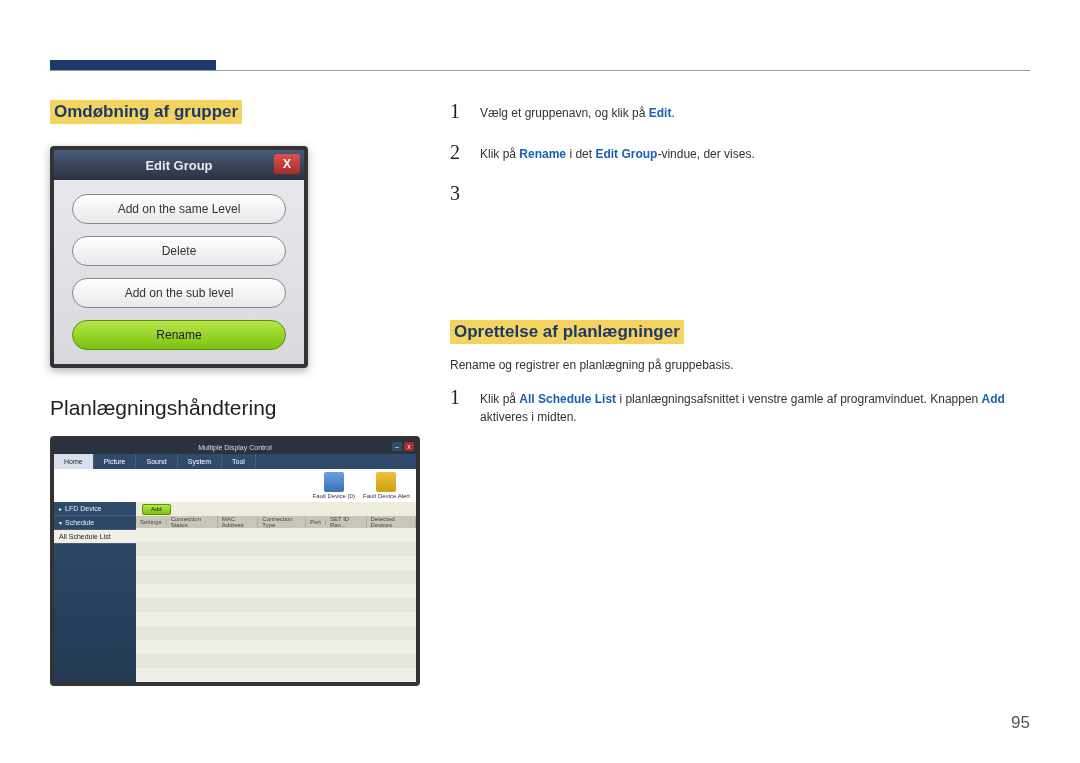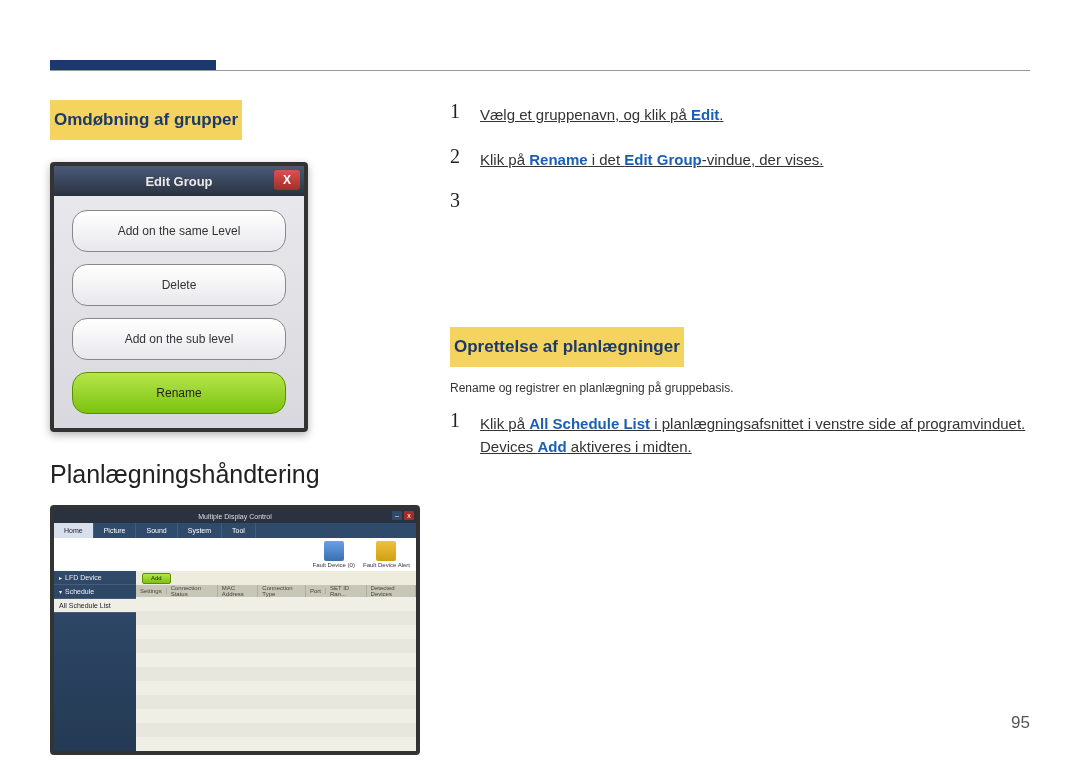--- a/index.html
+++ b/index.html
@@ -36,47 +36,46 @@
   .section-title {
     color: #1b3a6b;
     font-size: 17px;
     font-weight: bold;
     margin-bottom: 14px;
     padding: 2px 0;
   }
   .section-title.hi {
     background: #f4d35e;
     display: inline-block;
-    padding: 10px 4px;
+    padding: 2px 4px;
   }
   .big-title {
-    font-size: 25px;
+    font-size: 21px;
     font-weight: 500;
     color: #222;
     margin-top: 28px;
     margin-bottom: 16px;
   }
   .step-row {
     display: flex;
     align-items: flex-start;
     margin-bottom: 18px;
   }
   .step-num {
     font-size: 20px;
     color: #222;
     margin-right: 16px;
     font-family: Georgia, serif;
     min-width: 14px;
   }
   .step-text {
-    font-size: 15px;
+    font-size: 12px;
     line-height: 1.5;
     color: #333;
     padding-top: 4px;
-    text-decoration: underline;
   }
   .step-text .bold-blue { color: #1b5fb5; font-weight: bold; }
   
   .dialog-frame {
     width: 258px;
     border: 4px solid #333;
     border-radius: 4px;
     overflow: hidden;
     box-shadow: 0 3px 8px rgba(0,0,0,0.3);
     margin-top: 8px;
@@ -106,21 +105,21 @@
     font-weight: bold;
   }
   .dialog-body {
     background: linear-gradient(#e8e8ec,#d8d8de);
     padding: 14px 18px;
     display: flex;
     flex-direction: column;
     gap: 12px;
   }
   .dlg-btn {
-    height: 42px;
+    height: 30px;
     border-radius: 15px;
     border: 1px solid #888;
     background: linear-gradient(#ffffff,#e8e8ec);
     display: flex;
     align-items: center;
     justify-content: center;
     font-size: 12px;
     color: #333;
   }
   .dlg-btn.active {
@@ -382,19 +381,19 @@
         <div class="step-num">3</div>
       </div>
     </div>
 
   <div class="right-section-2">
     <div class="section-title hi">Oprettelse af planlægninger</div>
     <div class="desc-text">Rename og registrer en planlægning på gruppebasis.</div>
     <div id="steps-bot">
         <div class="step-row">
           <div class="step-num">1</div>
-          <div class="step-text"><span>Klik på </span><span class="bold-blue">All Schedule List</span><span> i planlægningsafsnittet i venstre side af programvinduet. Devices </span><span class="bold-blue">Add</span><span> aktiveres i midten.</span></div>
+          <div class="step-text"><span>Klik på </span><span class="bold-blue">All Schedule List</span><span> i planlægningsafsnittet i venstre gamle af programvinduet. Knappen </span><span class="bold-blue">Add</span><span> aktiveres i midten.</span></div>
         </div>
       </div>
   </div>
 </div>
 
 <div class="page-num">95</div>
 
 </body></html>

